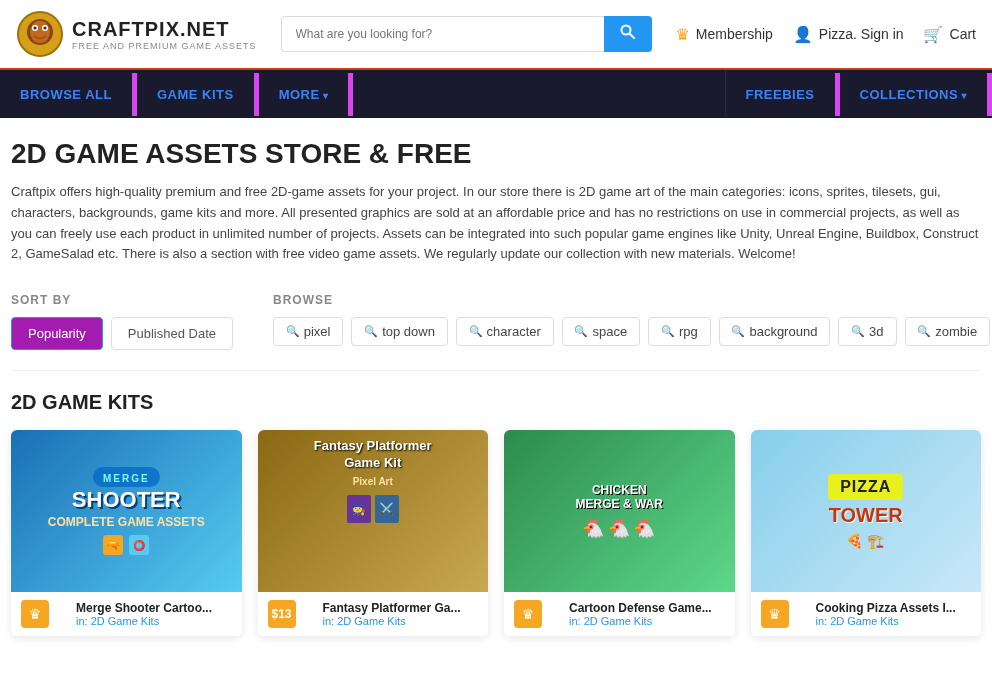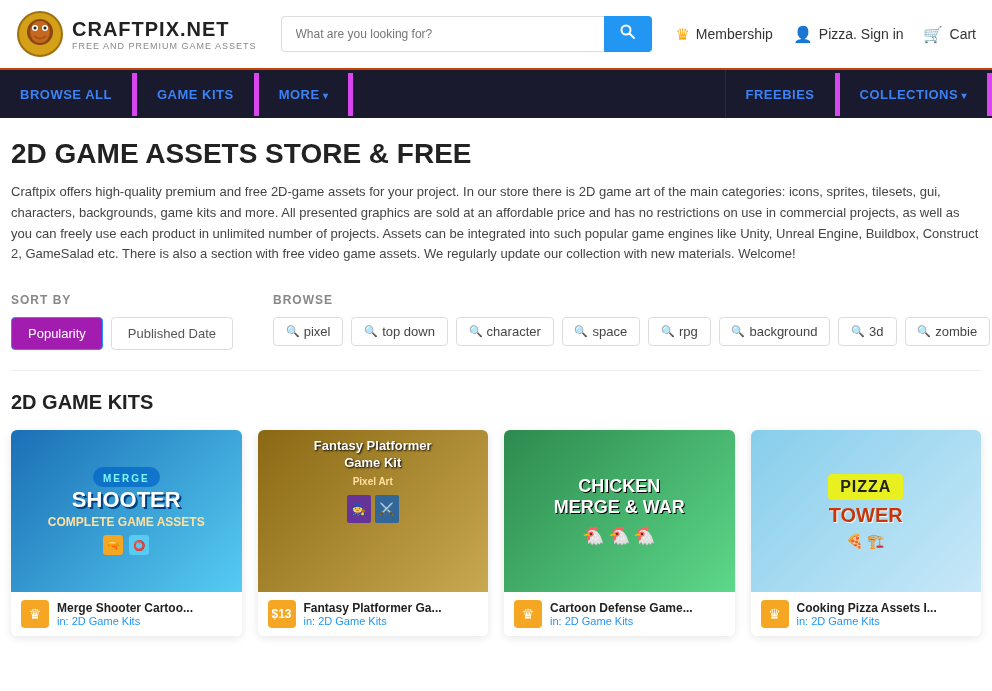--- a/index.html
+++ b/index.html
@@ -217,21 +217,21 @@
       border-radius: 4px;
       display: flex;
       align-items: center;
       justify-content: center;
       color: #fff;
       font-size: 14px;
       flex-shrink: 0;
     }
     .card-badge.free { background: #f5a623; }
     .card-badge.price { background: #f5a623; font-size: 12px; font-weight: 700; }
-    .card-info { flex: 1; overflow: hidden; }
+    .card-info { flex: 1; overflow: hidden; margin-left: 19px; }
     .card-title {
       font-size: 12px;
       font-weight: 700;
       color: #222;
       white-space: nowrap;
       overflow: hidden;
       text-overflow: ellipsis;
     }
     .card-category {
       font-size: 11px;
@@ -395,21 +395,21 @@
         <div class="card-info">
           <div class="card-title">Fantasy Platformer Ga...</div>
           <div class="card-category">in: <span>2D Game Kits</span></div>
         </div>
       </div>
     </div>
 
     <div class="card">
       <div class="card-img cartoon-defense">
         <div style="display:flex;flex-direction:column;align-items:center;justify-content:center;height:100%;padding:8px;text-align:center;">
-          <div style="font-size:18px;font-weight:900;color:#fff;text-shadow:1px 1px 0 #000;text-transform:uppercase;line-height:1.2;">CHICKEN<br>MERGE &amp; WAR</div>
+          <div style="font-size:12px;font-weight:900;color:#fff;text-shadow:1px 1px 0 #000;text-transform:uppercase;line-height:1.2;">CHICKEN<br>MERGE &amp; WAR</div>
           <div style="display:flex;gap:3px;margin-top:6px;">
             <span style="font-size:18px;">🐔</span>
             <span style="font-size:18px;">🐔</span>
             <span style="font-size:18px;">🐔</span>
           </div>
         </div>
       </div>
       <div class="card-footer">
         <div class="card-badge free">♛</div>
         <div class="card-info">

